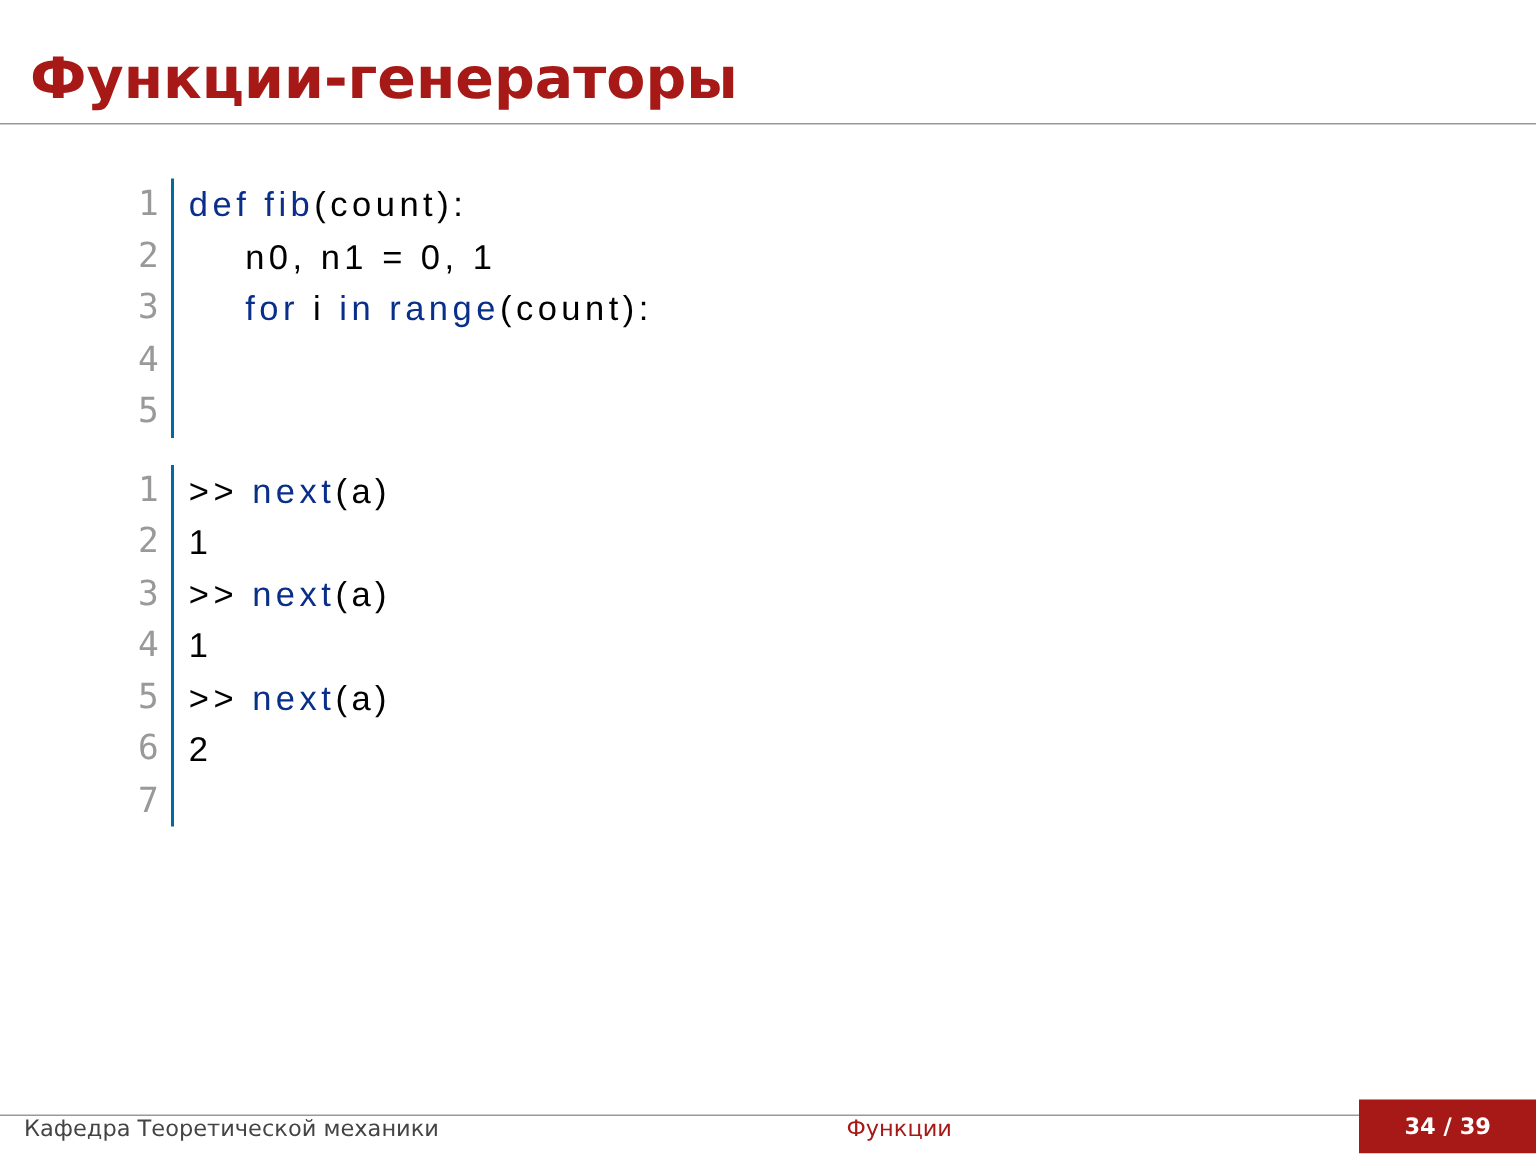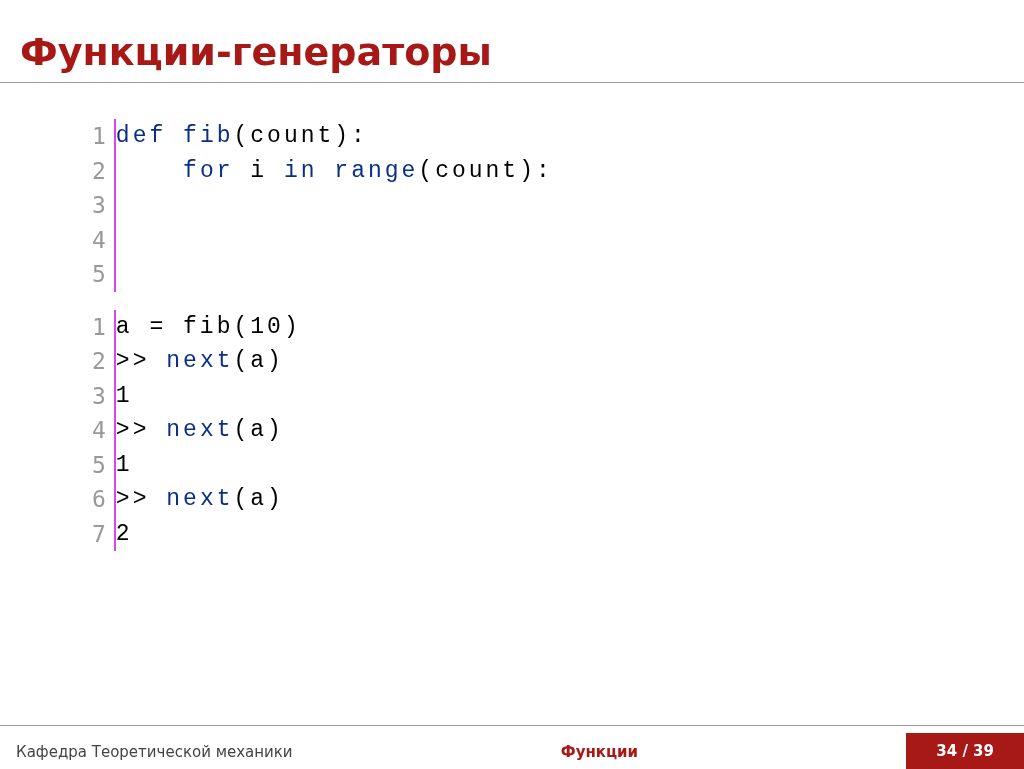--- a/index.html
+++ b/index.html
@@ -61,47 +61,47 @@
   .line-numbers {
     text-align: right;
     padding-right: 8px;
     font-family: "DejaVu Sans Mono", "Liberation Mono", Consolas, monospace;
     font-size: 23px;
     color: #999;
     line-height: 1.5;
     user-select: none;
   }
   .code-lines {
-    border-left: 2px solid #d946ef;
-    padding-left: 0;
-    font-family: Liberation Mono, monospace;
+    border-left: 2px solid #0369a1;
+    padding-left: 10px;
+    font-family: Liberation Sans, sans-serif;
     font-size: 23px;
     line-height: 1.5;
     letter-spacing: 3px;
     font-weight: 500;
     color: #000;
   }
   .code-line { white-space: pre; min-height: 1.5em; }
   .kw { color: #0a2f8a; }
   .fn { color: #0a2f8a; }
   .var { color: #000; }
   .footer {
     display: flex;
     justify-content: space-between;
     align-items: flex-end;
     padding: 0 0 0 16px;
     border-top: 1px solid #999;
     font-size: 15px;
     color: #444;
-    height: 44px;
+    height: 26px;
   }
   .footer-left { padding-bottom: 8px; }
   .footer-center {
     color: #a71916;
-    font-weight: 700;
+    font-weight: 400;
     padding-bottom: 8px;
   }
   .footer-right {
     background: #a71916;
     color: #fff;
     padding: 9px 30px;
     font-weight: bold;
     font-size: 15px;
   }
 </style>
@@ -117,37 +117,37 @@
     <div class="code-block">
       <div class="line-numbers" id="nums1">
           <div>1</div>
           <div>2</div>
           <div>3</div>
           <div>4</div>
           <div>5</div>
         </div>
       <div class="code-lines" id="code1">
           <div class="code-line"><span class="kw">def </span><span class="fn">fib</span><span class="var">(count):</span></div>
+          <div class="code-line"><span class="var">    n0, n1 = 0, 1</span></div>
           <div class="code-line"><span class="var">    </span><span class="kw">for </span><span class="var">i </span><span class="kw">in </span><span class="fn">range</span><span class="var">(count):</span></div>
         </div>
     </div>
 
 
     <div class="code-block">
       <div class="line-numbers" id="nums2">
           <div>1</div>
           <div>2</div>
           <div>3</div>
           <div>4</div>
           <div>5</div>
           <div>6</div>
           <div>7</div>
         </div>
       <div class="code-lines" id="code2">
-          <div class="code-line"><span class="var">a = fib(10)</span></div>
           <div class="code-line"><span class="var">&gt;&gt; </span><span class="fn">next</span><span class="var">(a)</span></div>
           <div class="code-line"><span class="var">1</span></div>
           <div class="code-line"><span class="var">&gt;&gt; </span><span class="fn">next</span><span class="var">(a)</span></div>
           <div class="code-line"><span class="var">1</span></div>
           <div class="code-line"><span class="var">&gt;&gt; </span><span class="fn">next</span><span class="var">(a)</span></div>
           <div class="code-line"><span class="var">2</span></div>
         </div>
     </div>
 
   </div>

